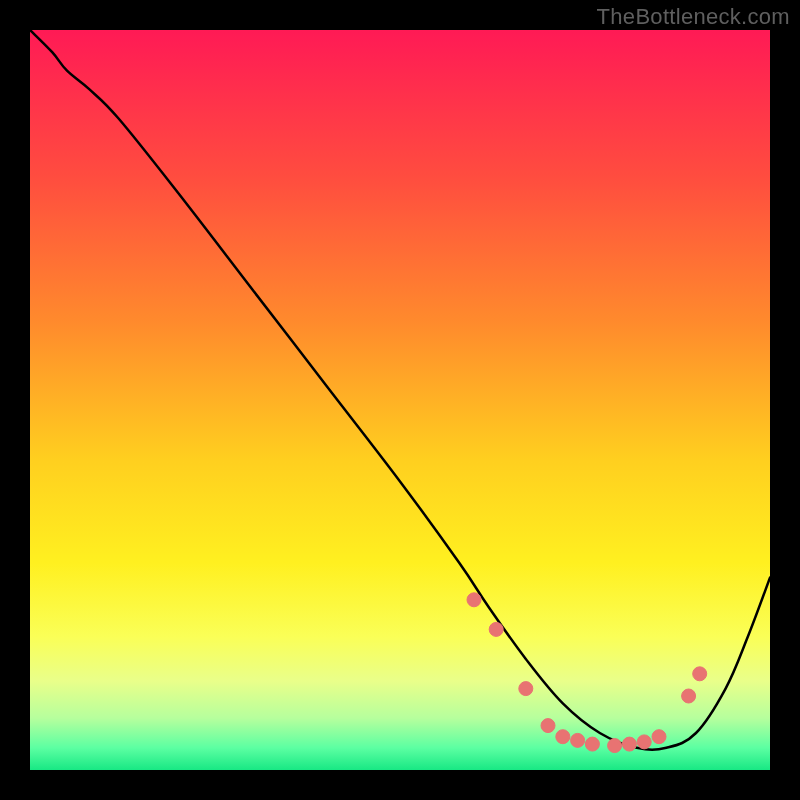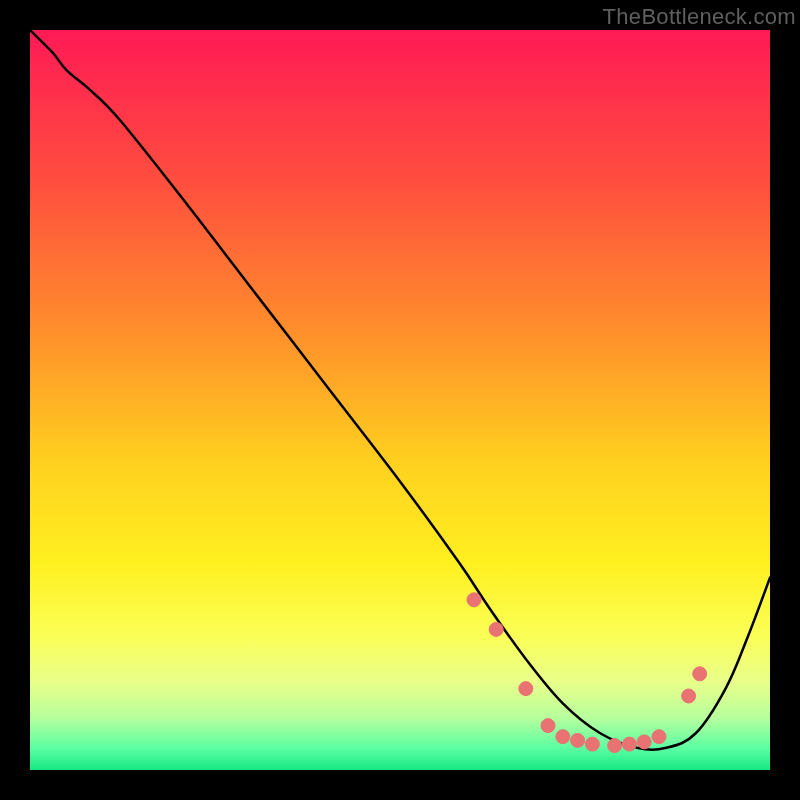--- a/index.html
+++ b/index.html
@@ -13,21 +13,21 @@
   }
   .frame {
     position: relative;
     width: 800px;
     height: 800px;
     background: #000;
   }
   .watermark {
     position: absolute;
     top: 4px;
-    right: 4px;
+    right: 10px;
     color: #5f5f5f;
     font-size: 22px;
     font-weight: 500;
     letter-spacing: 0.3px;
     user-select: none;
   }
   .plot-wrap {
     position: absolute;
     left: 30px;
     top: 30px;

